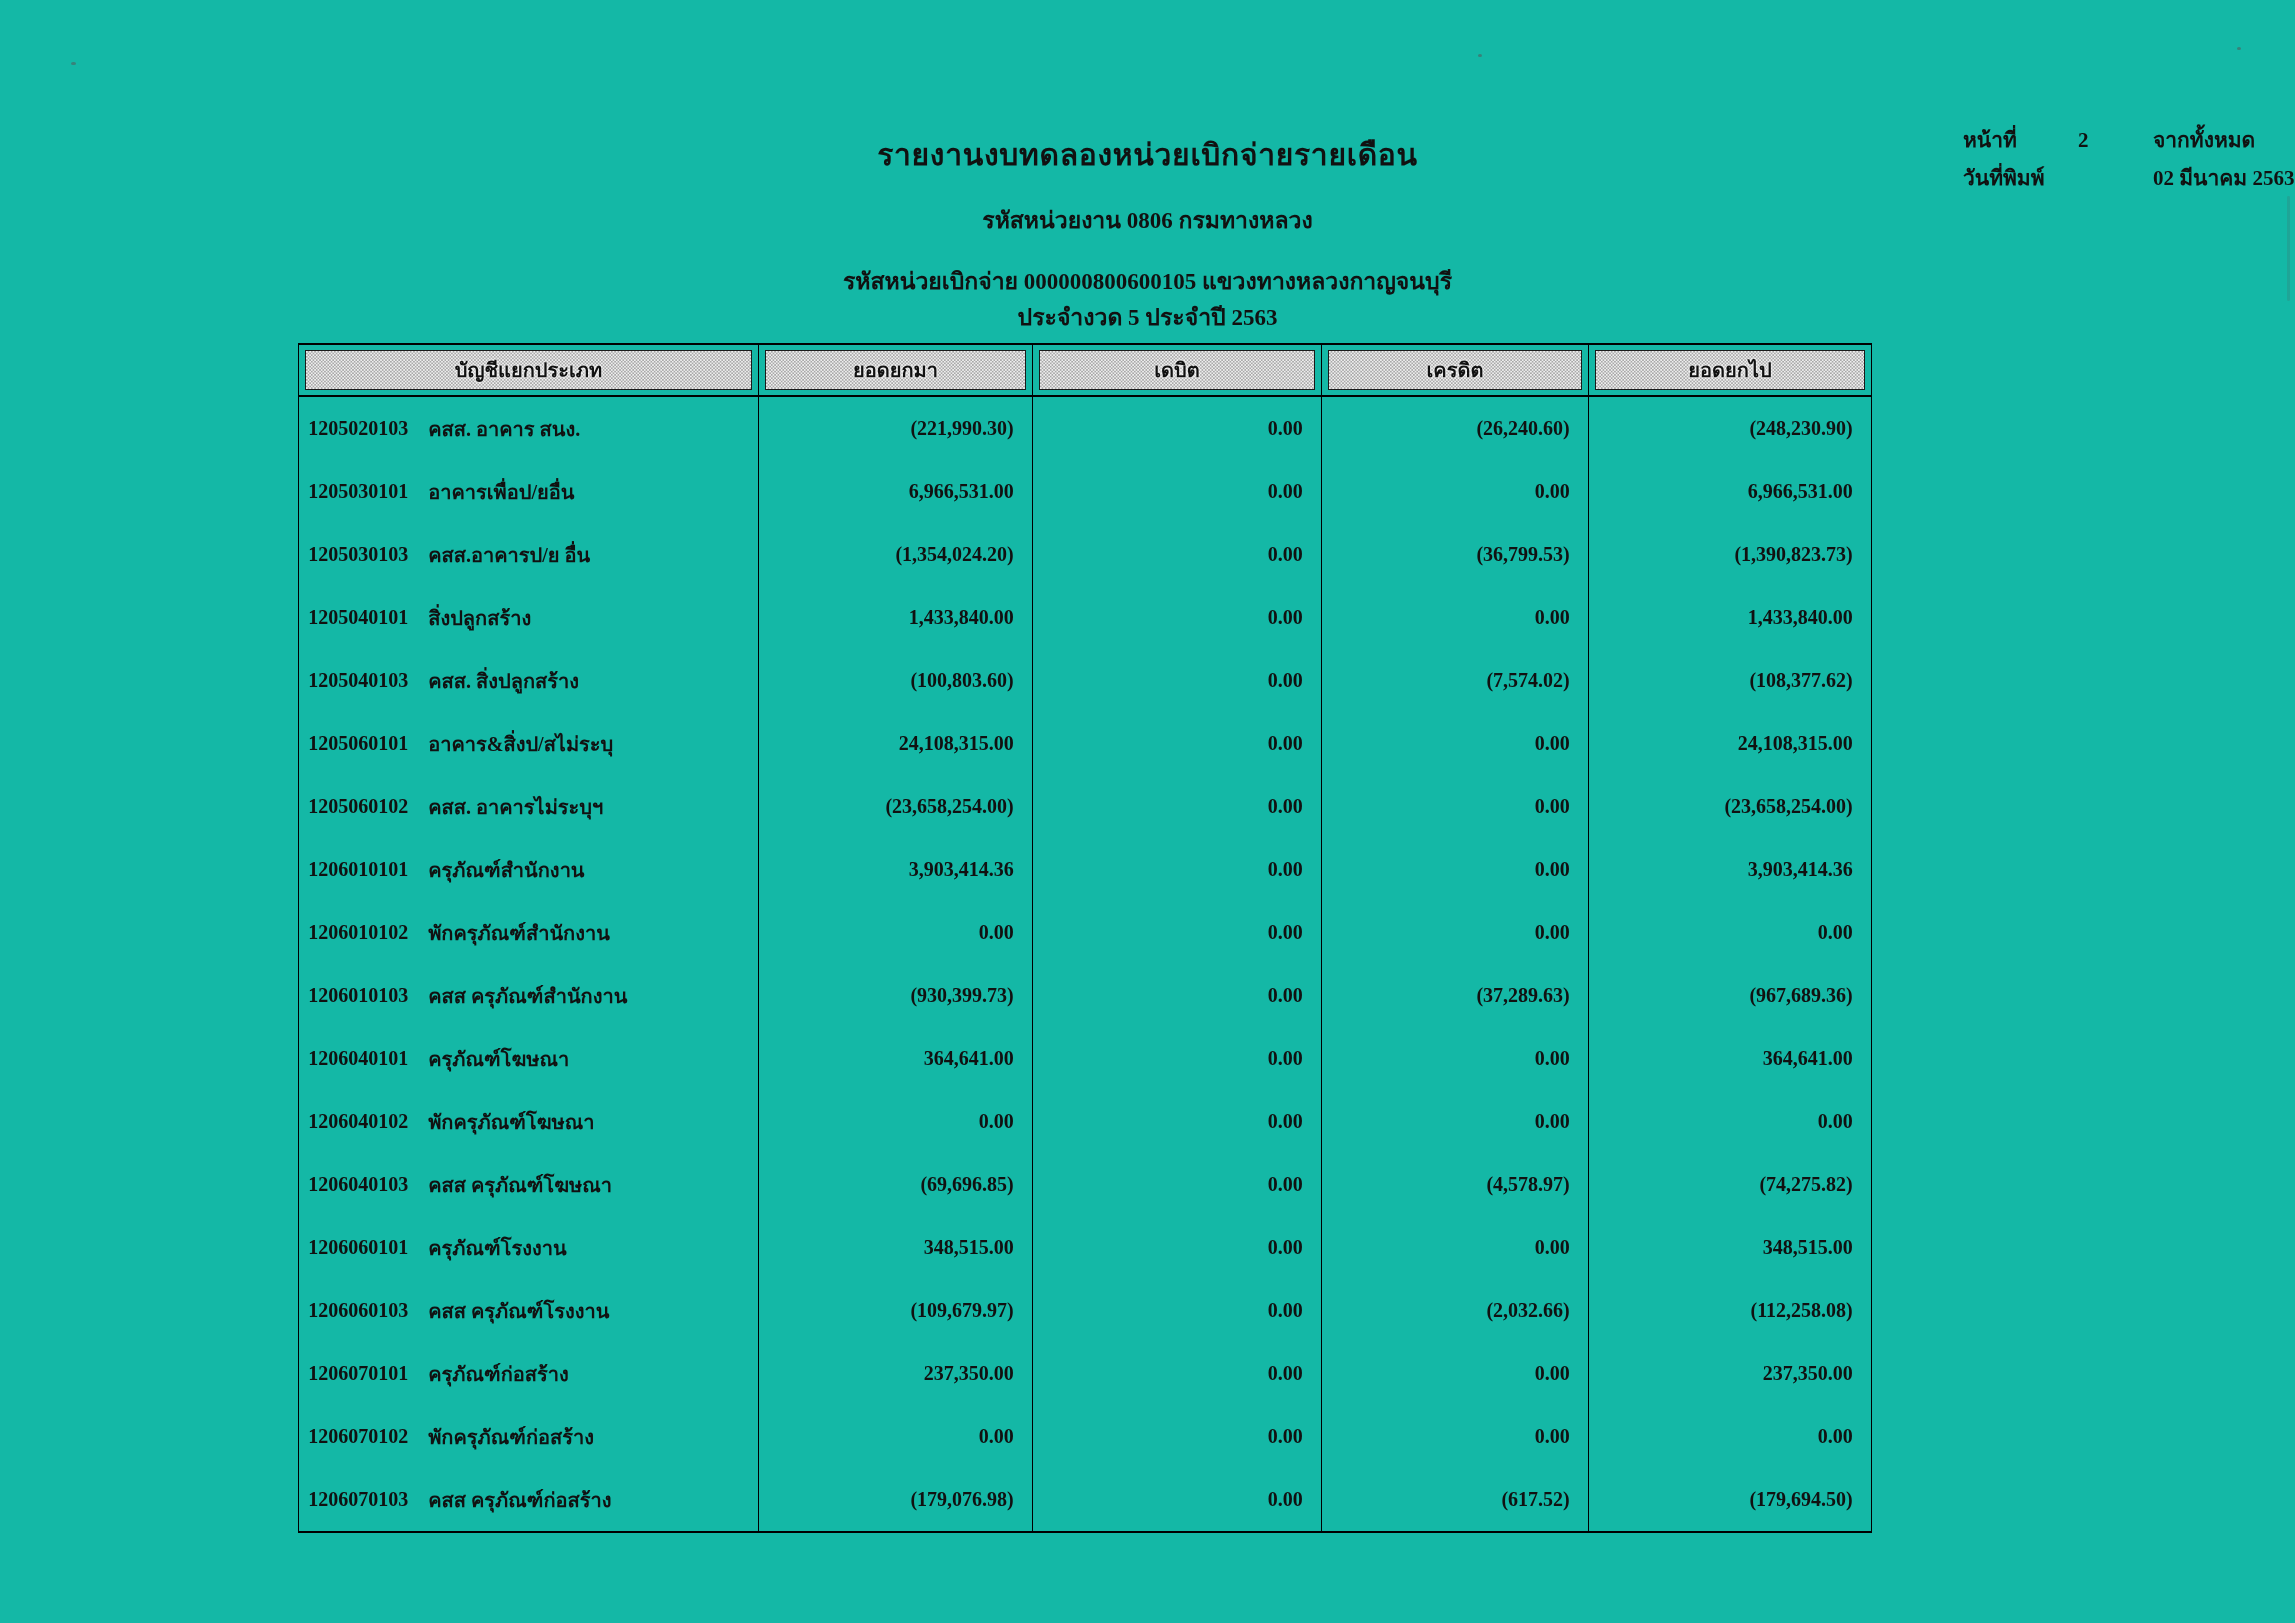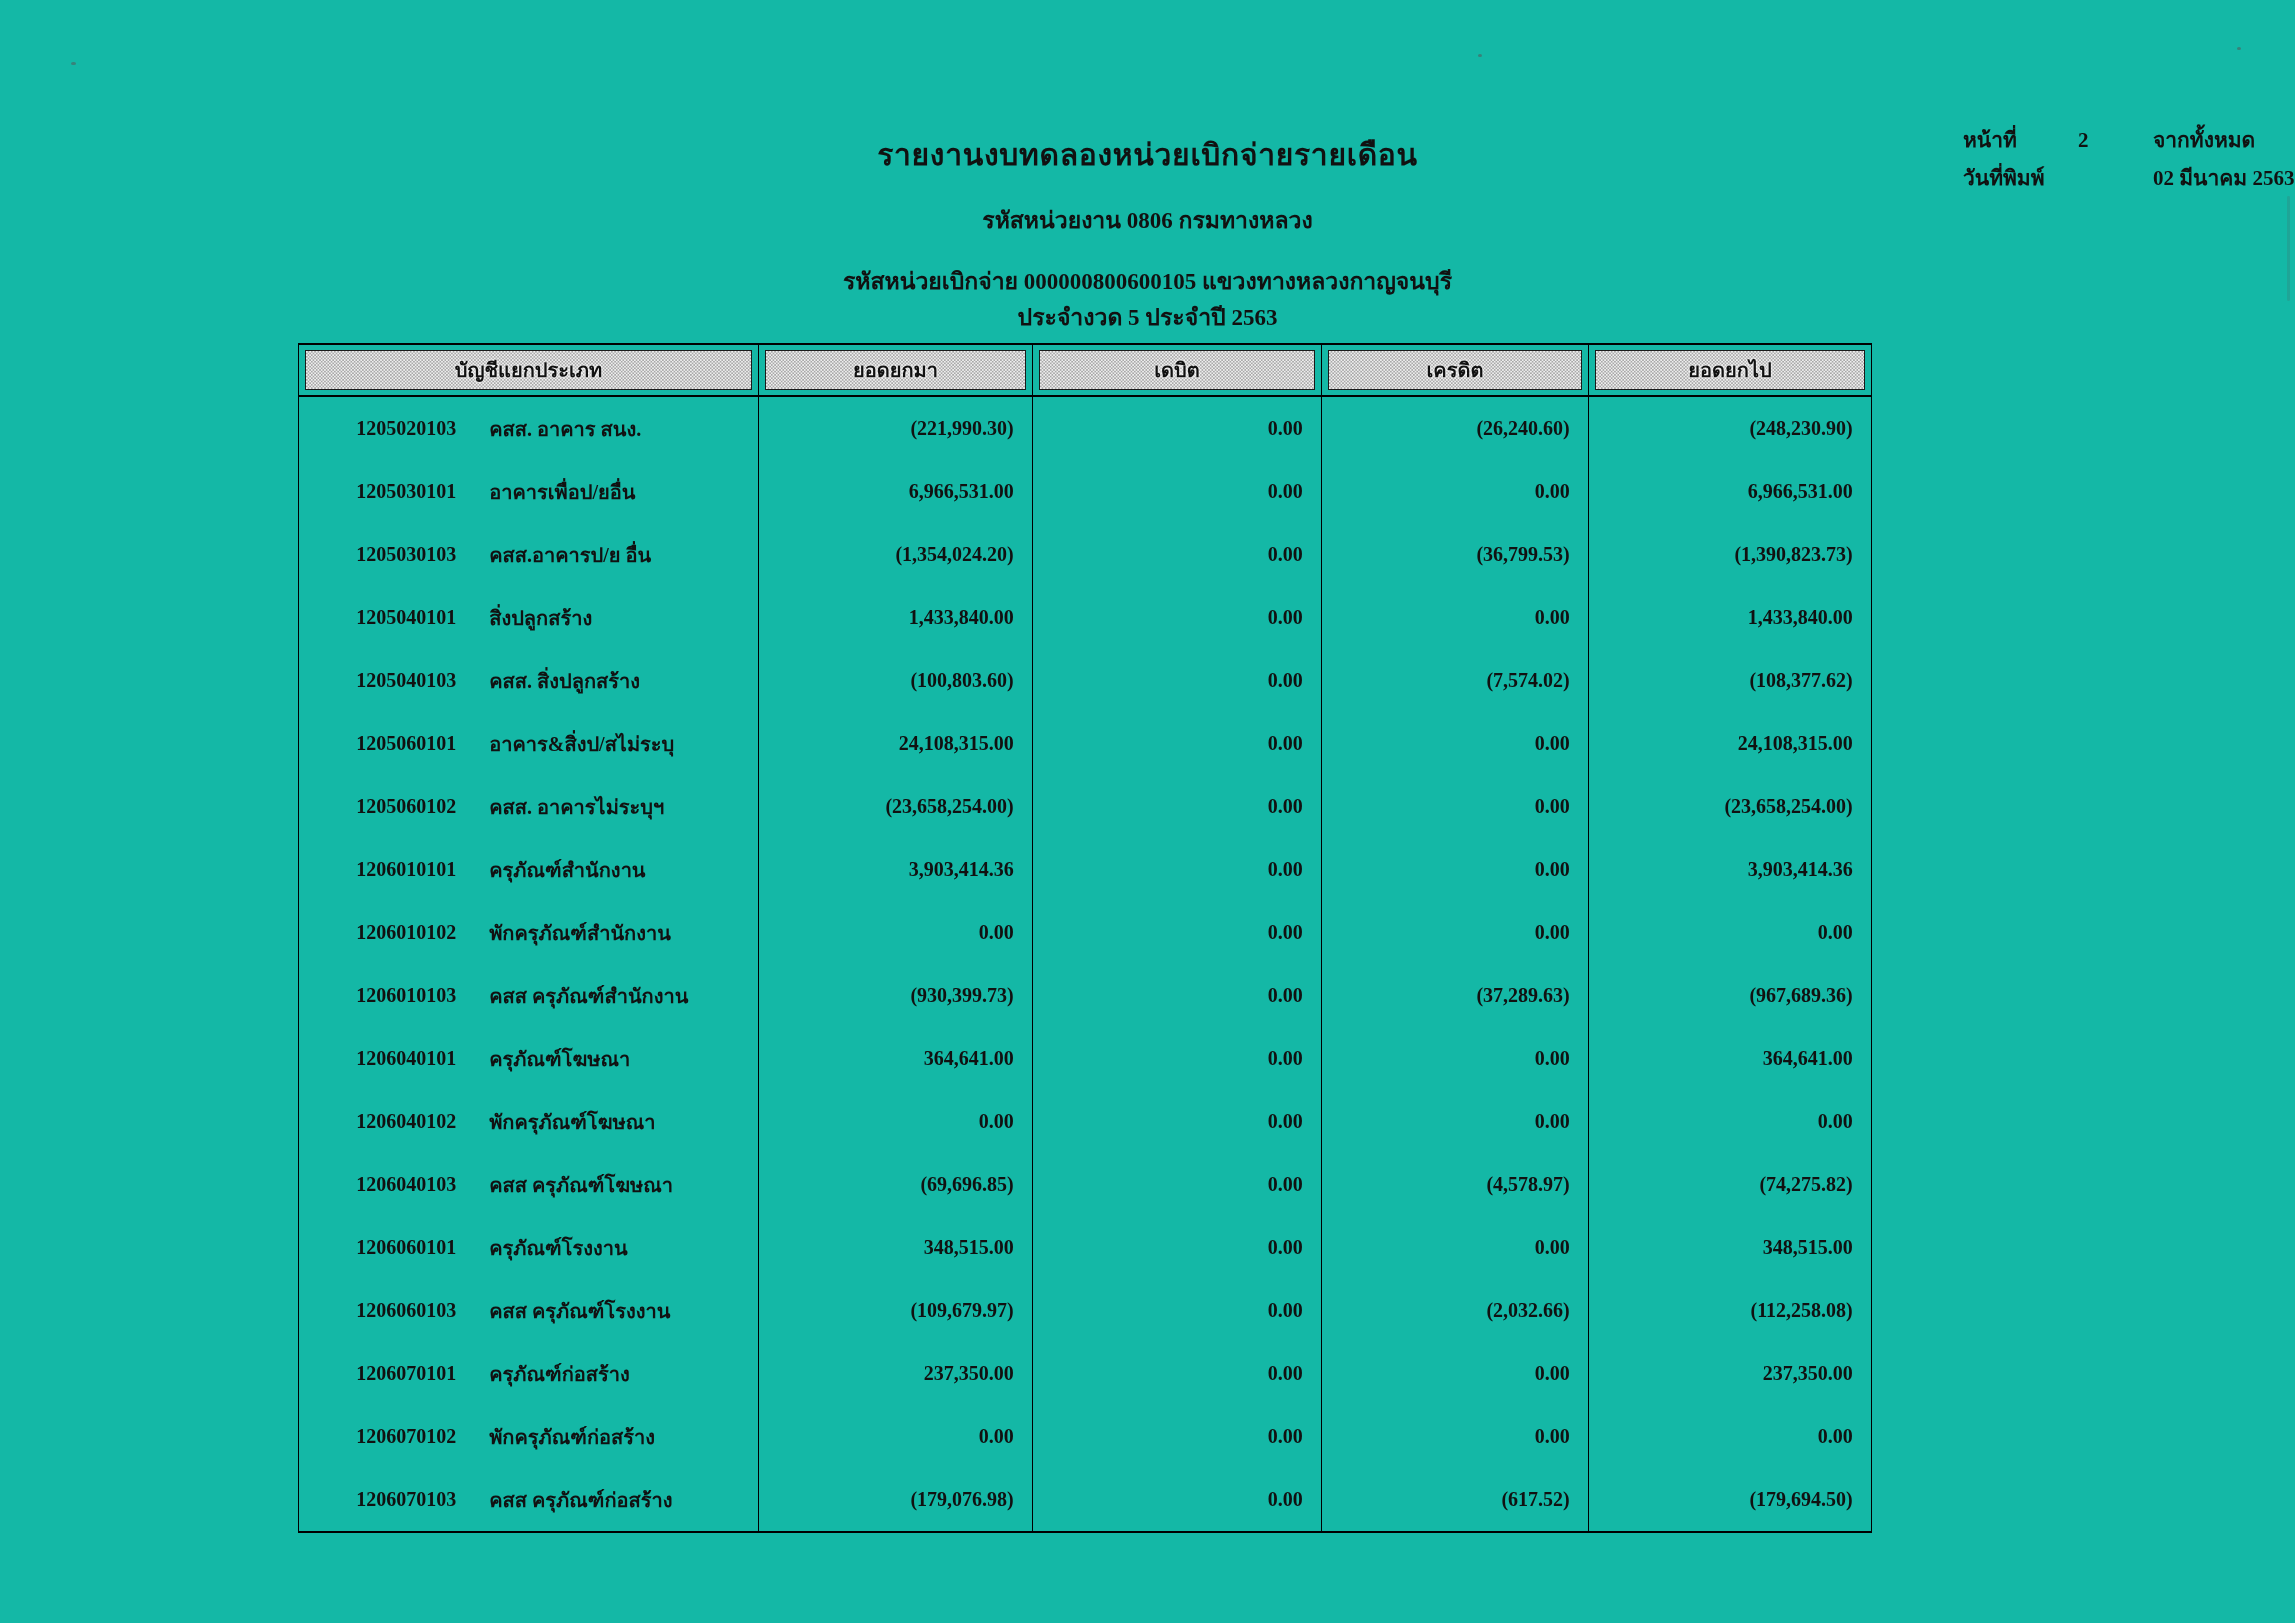--- a/index.html
+++ b/index.html
@@ -79,22 +79,22 @@
     height: 63px;
     box-sizing: border-box;
     border-right: 1.3px solid #000;
     display: flex;
     align-items: center;
     font-size: 20px;
     font-weight: bold;
     white-space: nowrap;
   }
   .c-acct { padding-left: 9.2px; border-left: 1.3px solid #000; }
-  .c-acct .code { display: inline-block; min-width: 108px; margin-left: 48px; }
-  .c-acct .acctname { margin-left: 25px; }
+  .c-acct .code { display: inline-block; min-width: 108px; }
+  .c-acct .acctname { margin-left: 12px; }
   .c-num { justify-content: flex-end; padding-right: 18.3px; }
 
   
   .speck { position: absolute; background: #555; border-radius: 50%; opacity: .55; }
   .speck1 { left: 71px;  top: 62px;  width: 4.6px; height: 3.3px; }
   .speck2 { left: 1478px; top: 54px;  width: 3.9px; height: 3.3px; }
   .speck3 { left: 2237px; top: 47px;  width: 3.9px; height: 3.3px; }
   .speck4 { left: 2287px; top: 196px; width: 2.6px; height: 105px; opacity: .18; border-radius: 1.3px; }
 </style>
 </head>

